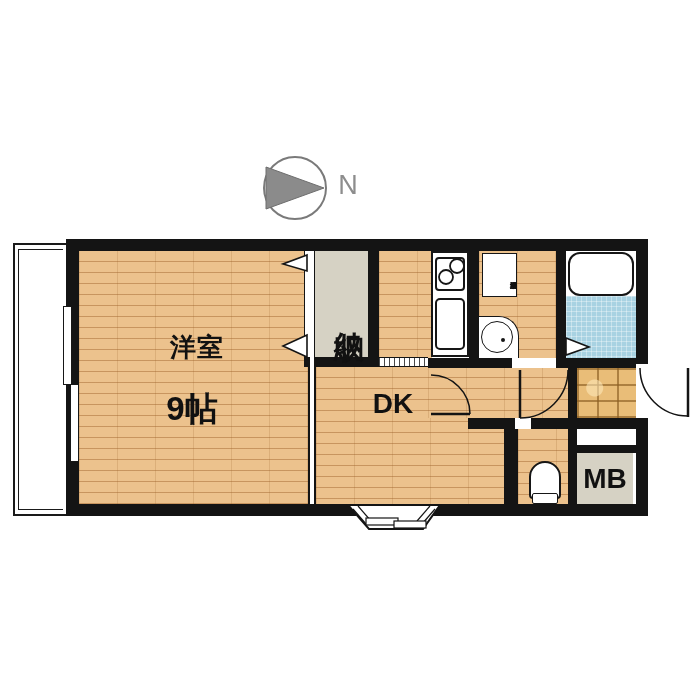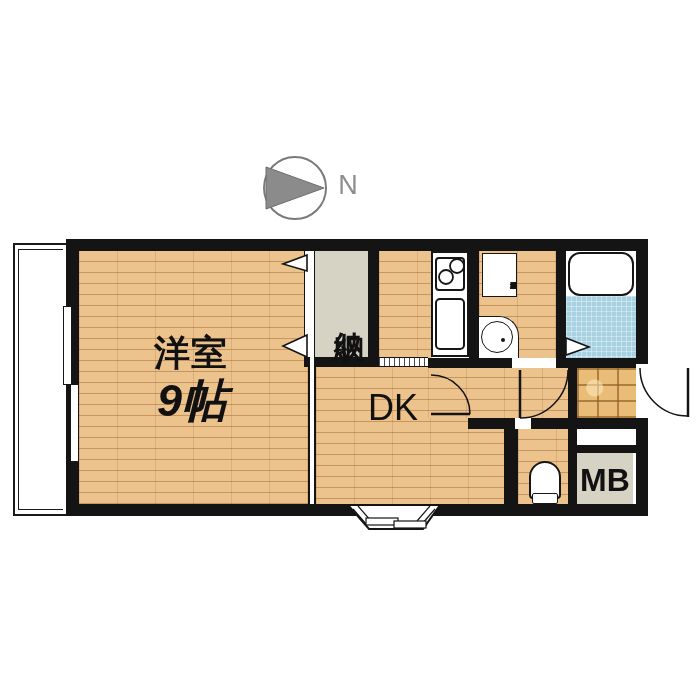--- a/index.html
+++ b/index.html
@@ -140,20 +140,20 @@
       <path d="M640,368 A48,48 0 0 0 688,416" stroke-width="1.5"></path>
       <line x1="688" y1="368" x2="688" y2="417" stroke-width="2.5"></line>
     </g>
 
     <g fill="#ffffff" stroke="#161616" stroke-width="1.8">
       <circle cx="446" cy="277" r="7"></circle>
       <circle cx="457" cy="266" r="7"></circle>
     </g>
   </svg>
 
-  <div class="abs label" style="left:141px;top:334px;width:100px;height:42px;font-size:36px;letter-spacing:1px;">洋室</div>
-  <div class="abs label" style="left:142px;top:377px;width:100px;height:40px;font-size:45px;font-style:italic;">9帖</div>
-  <div class="abs label" style="left:343px;top:389px;width:100px;height:40px;font-size:36px;font-weight:400;">DK</div>
+  <div class="abs label" style="left:147px;top:334px;width:100px;height:42px;font-size:26px;letter-spacing:1px;">洋室</div>
+  <div class="abs label" style="left:142px;top:392px;width:100px;height:40px;font-size:33px;">9帖</div>
+  <div class="abs label" style="left:343px;top:389px;width:100px;height:40px;font-size:28px;font-weight:700;">DK</div>
   <div class="abs label vtext" style="left:327px;top:262px;width:38px;height:92px;font-size:30px;">収納</div>
-  <div class="abs label" style="left:577px;top:464px;width:56px;height:30px;font-size:32px;font-weight:600;">MB</div>
+  <div class="abs label" style="left:577px;top:464px;width:56px;height:30px;font-size:28px;font-weight:600;">MB</div>
   <div class="abs label vtext" style="left:482px;top:256px;width:35px;height:40px;font-size:7px;font-weight:700;line-height:1;">洗濯機置場</div>
 
 </div>
 
 </body></html>

